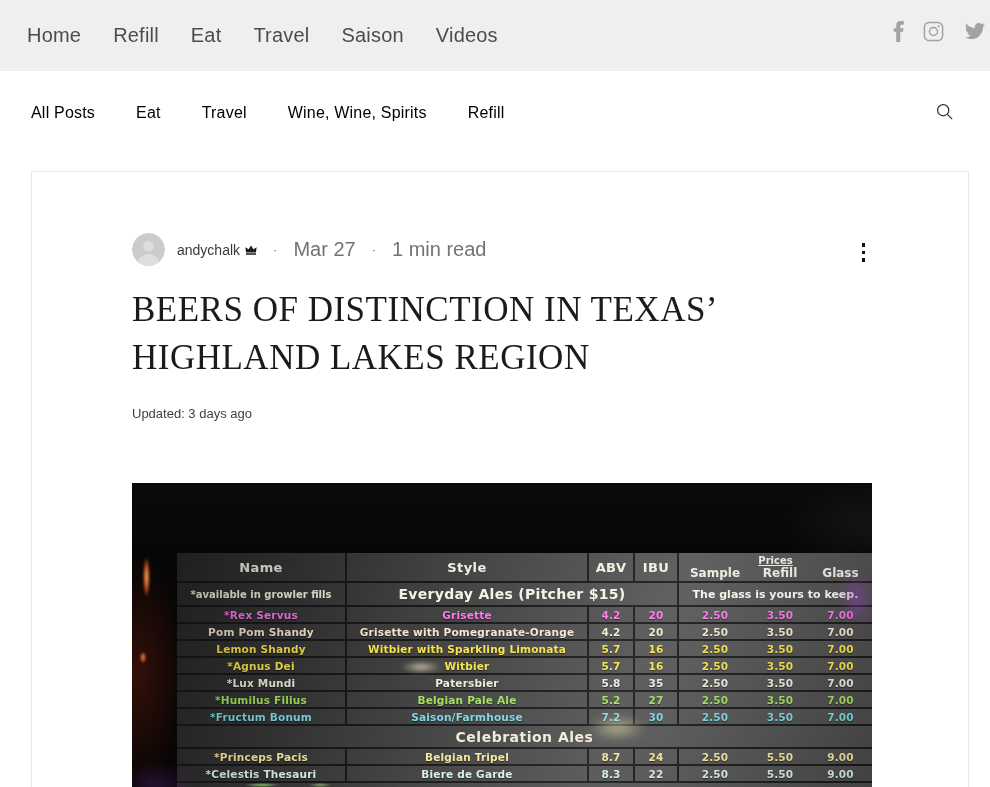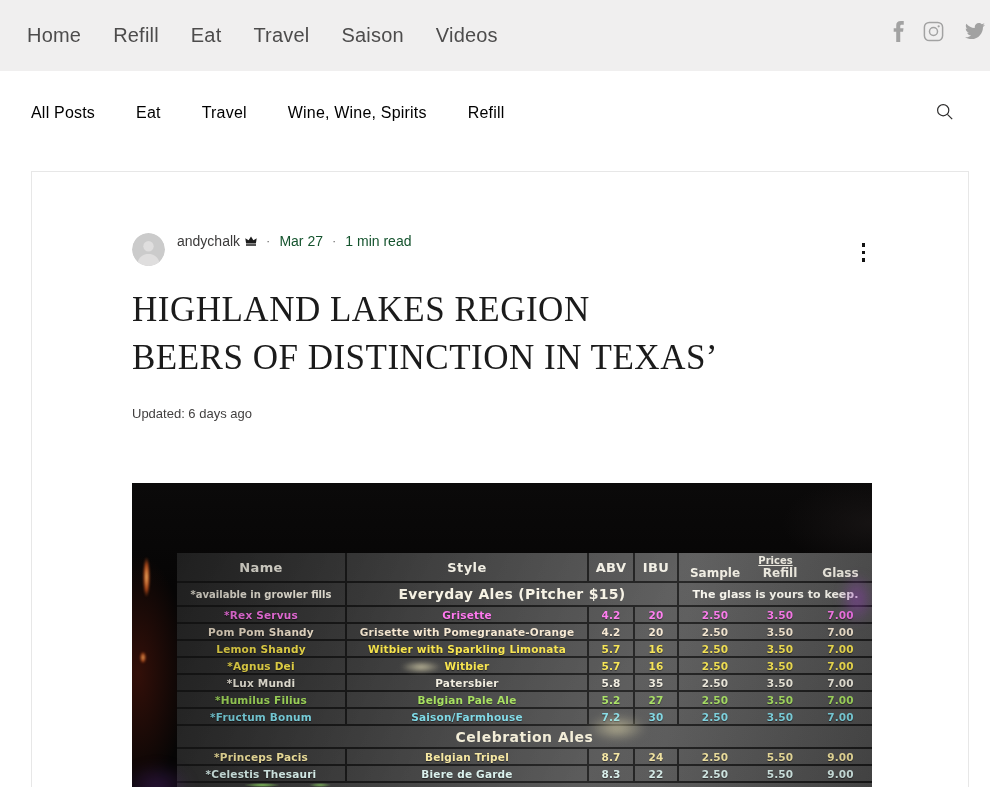--- a/index.html
+++ b/index.html
@@ -23,25 +23,25 @@
   .blognav .tabs a { font-size: 16px; color: #000000; letter-spacing: .2px; text-align: center; }
   .search-btn { position: absolute; right: 37px; top: 32px; background: none; border: none; cursor: pointer; padding: 0; }
 
   
   .card {
     position: absolute; left: 31px; top: 171px; width: 938px; height: 640px;
     background: #fff; border: 1px solid #e7e7e7;
   }
   .post-head { position: absolute; left: 100px; top: 61px; right: 99px; height: 33px; }
   .avatar { position: absolute; left: 0; top: 0; width: 33px; height: 33px; border-radius: 50%; overflow: hidden; cursor: pointer; }
-  .meta-line { position: absolute; left: 45px; top: 0; height: 33px; display: flex; align-items: flex-start; gap: 9px; }
+  .meta-line { position: absolute; left: 45px; top: 0; height: 33px; display: flex; align-items: center; gap: 16px; }
   .author-wrap { display: flex; align-items: center; gap: 5px; cursor: pointer; }
   .author { font-size: 14px; color: #3b3a3a; }
   .meta-sep { font-size: 13px; color: #6f6e6e; }
-  .meta-gray { font-size: 14px; color: #14532d; }
+  .meta-gray { font-size: 20px; color: #737373; }
   .dots-btn { position: absolute; right: 2px; top: 8px; background: none; border: none; cursor: pointer;
               display: flex; flex-direction: column; gap: 4px; padding: 2px; }
   .dots-btn i { width: 3px; height: 3.5px; background: #121212; display: block; }
 
   .post-title { position: absolute; left: 100px; top: 114px; width: 740px;
     font-family: "Liberation Serif", serif; font-weight: 400;
     font-size: 35px; line-height: 48px; color: #1b1b1b; letter-spacing: .5px; }
   .post-title span { display: block; }
   .updated { position: absolute; left: 100px; top: 234px; font-size: 13px; color: #413f3f; }
 
@@ -179,25 +179,25 @@
       <span class="meta-gray">1 min read</span>
     </div>
     <button class="dots-btn" aria-label="more options">
       <i></i>
         <i></i>
         <i></i>
     </button>
   </div>
 
   <h1 class="post-title">
+    <span>BEERS OF DISTINCTION IN TEXAS’</span>
     <span>HIGHLAND LAKES REGION</span>
-    <span>BEERS OF DISTINCTION IN TEXAS’</span>
   </h1>
 
-  <div class="updated">Updated: 6 days ago</div>
+  <div class="updated">Updated: 3 days ago</div>
 
   <figure class="photo">
     <div class="tint"></div>
     <div class="flare flame1"></div>
     <div class="flare flame2"></div>
     <div class="flare glow1"></div>
     <div class="flare glow2"></div>
     <div class="flare purple1"></div>
     <div class="flare purple2"></div>
 

